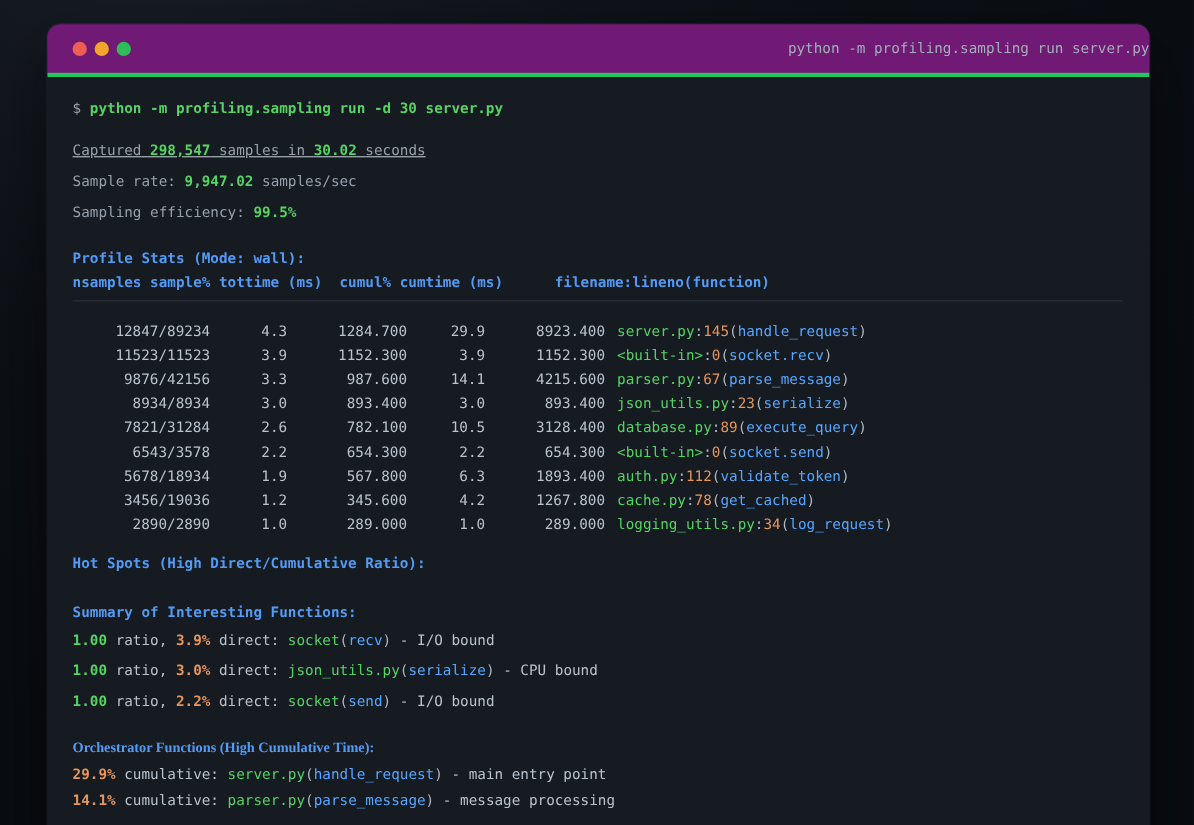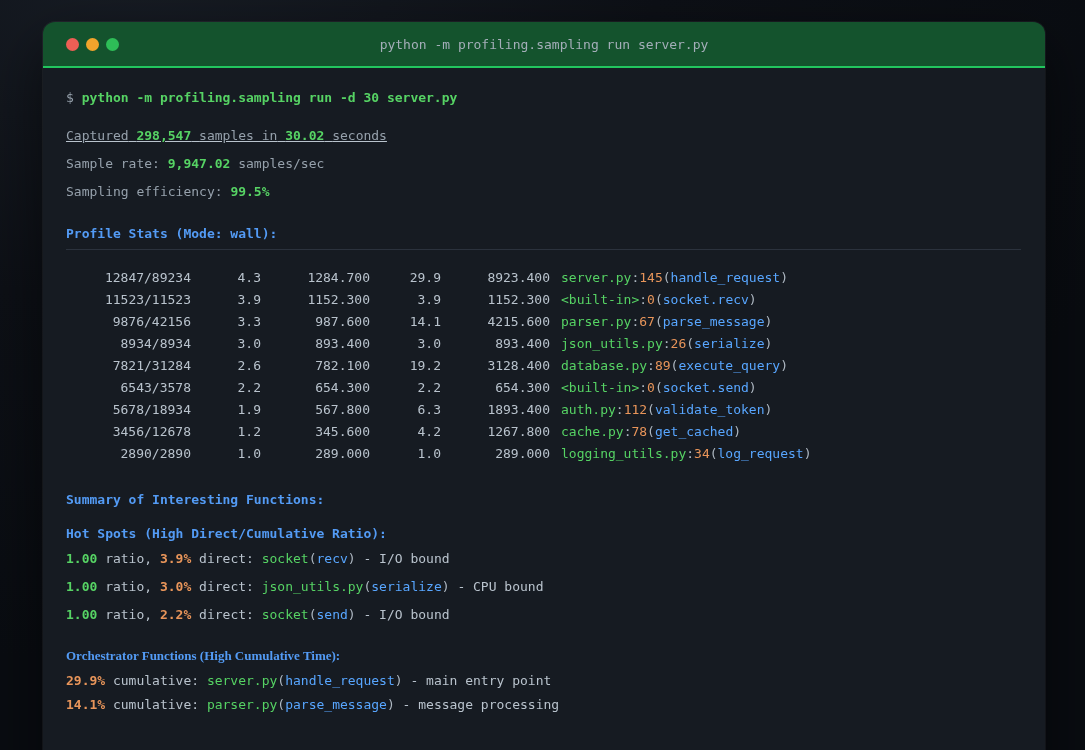--- a/index.html
+++ b/index.html
@@ -9,23 +9,23 @@
     background-image:radial-gradient(1100px 700px at 12% -5%, #171c24 0%, #0d1016 48%, #090c11 100%);
     font-family:"DejaVu Sans Mono","Liberation Mono",monospace;
     -webkit-font-smoothing:antialiased;
   }
   .window{
     position:absolute;left:43px;top:22px;width:1002px;height:770px;
     background:#161b22;border-radius:12px;
     box-shadow:0 0 0 1px rgba(255,255,255,.05),0 24px 60px rgba(0,0,0,.55);
   }
   .titlebar{
-    height:44px;background:#14532d;border-bottom:2px solid #22c55e;
+    height:44px;background:#701a75;border-bottom:4px solid #22c55e;
     border-radius:12px 12px 0 0;position:relative;
-    display:flex;align-items:center;justify-content:center;
+    display:flex;align-items:center;justify-content:flex-end;
   }
   .lights{position:absolute;left:23px;top:0;height:100%;display:flex;align-items:center;gap:7px;}
   .light{width:13px;height:13px;border-radius:50%;border:none;padding:0;}
   .light.red{background:#ed5f55;}
   .light.yellow{background:#f2a42c;}
   .light.green{background:#2ebd57;}
   .title{font-size:13px;color:#a4aeb9;}
   .tbody{padding:20px 24px 0 23px;font-size:13px;color:#b9c3cd;}
   .line{line-height:20px;white-space:pre-wrap;}
   .cmd{margin-top:0;}
@@ -67,38 +67,39 @@
     <div class="line cmd"><span class="prompt">$</span> <span class="gb">python -m profiling.sampling run -d 30 server.py</span></div>
 
     <div class="line mt18"><span class="dim">Captured</span> <span class="gb">298,547</span> <span class="dim">samples in</span> <span class="gb">30.02</span> <span class="dim">seconds</span></div>
 
     <div class="line mt8"><span class="dim">Sample rate:</span> <span class="gb">9,947.02</span> <span class="dim">samples/sec</span></div>
 
     <div class="line mt8"><span class="dim">Sampling efficiency:</span> <span class="gb">99.5%</span></div>
 
     <div class="line mt22 h">Profile Stats (Mode: wall):</div>
 
+    <div class="hdr h mt2">nsamples sample% tottime (ms)  cumul% cumtime (ms)      filename:lineno(function)</div>
 
     <div class="rule"></div>
 
     <div class="rows">
       <div class="trow"><span class="c c1">12847/89234</span><span class="c c2">4.3</span><span class="c c3">1284.700</span><span class="c c4">29.9</span><span class="c c5">8923.400</span><span class="loc"><span class="g">server.py</span><span class="p">:</span><span class="o">145</span><span class="p">(</span><span class="b">handle_request</span><span class="p">)</span></span></div>
       <div class="trow"><span class="c c1">11523/11523</span><span class="c c2">3.9</span><span class="c c3">1152.300</span><span class="c c4">3.9</span><span class="c c5">1152.300</span><span class="loc"><span class="g">&lt;built-in&gt;</span><span class="p">:</span><span class="o">0</span><span class="p">(</span><span class="b">socket.recv</span><span class="p">)</span></span></div>
       <div class="trow"><span class="c c1">9876/42156</span><span class="c c2">3.3</span><span class="c c3">987.600</span><span class="c c4">14.1</span><span class="c c5">4215.600</span><span class="loc"><span class="g">parser.py</span><span class="p">:</span><span class="o">67</span><span class="p">(</span><span class="b">parse_message</span><span class="p">)</span></span></div>
-      <div class="trow"><span class="c c1">8934/8934</span><span class="c c2">3.0</span><span class="c c3">893.400</span><span class="c c4">3.0</span><span class="c c5">893.400</span><span class="loc"><span class="g">json_utils.py</span><span class="p">:</span><span class="o">26</span><span class="p">(</span><span class="b">serialize</span><span class="p">)</span></span></div>
-      <div class="trow"><span class="c c1">7821/31284</span><span class="c c2">2.6</span><span class="c c3">782.100</span><span class="c c4">19.2</span><span class="c c5">3128.400</span><span class="loc"><span class="g">database.py</span><span class="p">:</span><span class="o">89</span><span class="p">(</span><span class="b">execute_query</span><span class="p">)</span></span></div>
+      <div class="trow"><span class="c c1">8934/8934</span><span class="c c2">3.0</span><span class="c c3">893.400</span><span class="c c4">3.0</span><span class="c c5">893.400</span><span class="loc"><span class="g">json_utils.py</span><span class="p">:</span><span class="o">23</span><span class="p">(</span><span class="b">serialize</span><span class="p">)</span></span></div>
+      <div class="trow"><span class="c c1">7821/31284</span><span class="c c2">2.6</span><span class="c c3">782.100</span><span class="c c4">10.5</span><span class="c c5">3128.400</span><span class="loc"><span class="g">database.py</span><span class="p">:</span><span class="o">89</span><span class="p">(</span><span class="b">execute_query</span><span class="p">)</span></span></div>
       <div class="trow"><span class="c c1">6543/3578</span><span class="c c2">2.2</span><span class="c c3">654.300</span><span class="c c4">2.2</span><span class="c c5">654.300</span><span class="loc"><span class="g">&lt;built-in&gt;</span><span class="p">:</span><span class="o">0</span><span class="p">(</span><span class="b">socket.send</span><span class="p">)</span></span></div>
       <div class="trow"><span class="c c1">5678/18934</span><span class="c c2">1.9</span><span class="c c3">567.800</span><span class="c c4">6.3</span><span class="c c5">1893.400</span><span class="loc"><span class="g">auth.py</span><span class="p">:</span><span class="o">112</span><span class="p">(</span><span class="b">validate_token</span><span class="p">)</span></span></div>
-      <div class="trow"><span class="c c1">3456/12678</span><span class="c c2">1.2</span><span class="c c3">345.600</span><span class="c c4">4.2</span><span class="c c5">1267.800</span><span class="loc"><span class="g">cache.py</span><span class="p">:</span><span class="o">78</span><span class="p">(</span><span class="b">get_cached</span><span class="p">)</span></span></div>
+      <div class="trow"><span class="c c1">3456/19036</span><span class="c c2">1.2</span><span class="c c3">345.600</span><span class="c c4">4.2</span><span class="c c5">1267.800</span><span class="loc"><span class="g">cache.py</span><span class="p">:</span><span class="o">78</span><span class="p">(</span><span class="b">get_cached</span><span class="p">)</span></span></div>
       <div class="trow"><span class="c c1">2890/2890</span><span class="c c2">1.0</span><span class="c c3">289.000</span><span class="c c4">1.0</span><span class="c c5">289.000</span><span class="loc"><span class="g">logging_utils.py</span><span class="p">:</span><span class="o">34</span><span class="p">(</span><span class="b">log_request</span><span class="p">)</span></span></div>
     </div>
 
+    <div class="line mt14 h">Hot Spots (High Direct/Cumulative Ratio):</div>
+
     <div class="line mt25 h">Summary of Interesting Functions:</div>
-
-    <div class="line mt14 h">Hot Spots (High Direct/Cumulative Ratio):</div>
 
     <div class="line mt5"><span class="gb">1.00</span> <span>ratio,</span> <span class="ob">3.9%</span> <span>direct:</span> <span><span class="g">socket</span><span class="p">(</span><span class="b">recv</span><span class="p">)</span></span> <span>- I/O bound</span></div>
 
     <div class="line mt8"><span class="gb">1.00</span> <span>ratio,</span> <span class="ob">3.0%</span> <span>direct:</span> <span><span class="g">json_utils.py</span><span class="p">(</span><span class="b">serialize</span><span class="p">)</span></span> <span>- CPU bound</span></div>
 
     <div class="line mt8"><span class="gb">1.00</span> <span>ratio,</span> <span class="ob">2.2%</span> <span>direct:</span> <span><span class="g">socket</span><span class="p">(</span><span class="b">send</span><span class="p">)</span></span> <span>- I/O bound</span></div>
 
     <div class="line mt21 h">Orchestrator Functions (High Cumulative Time):</div>
 
     <div class="line mt5"><span class="ob">29.9%</span> <span>cumulative:</span> <span><span class="g">server.py</span><span class="p">(</span><span class="b">handle_request</span><span class="p">)</span></span> <span>- main entry point</span></div>

